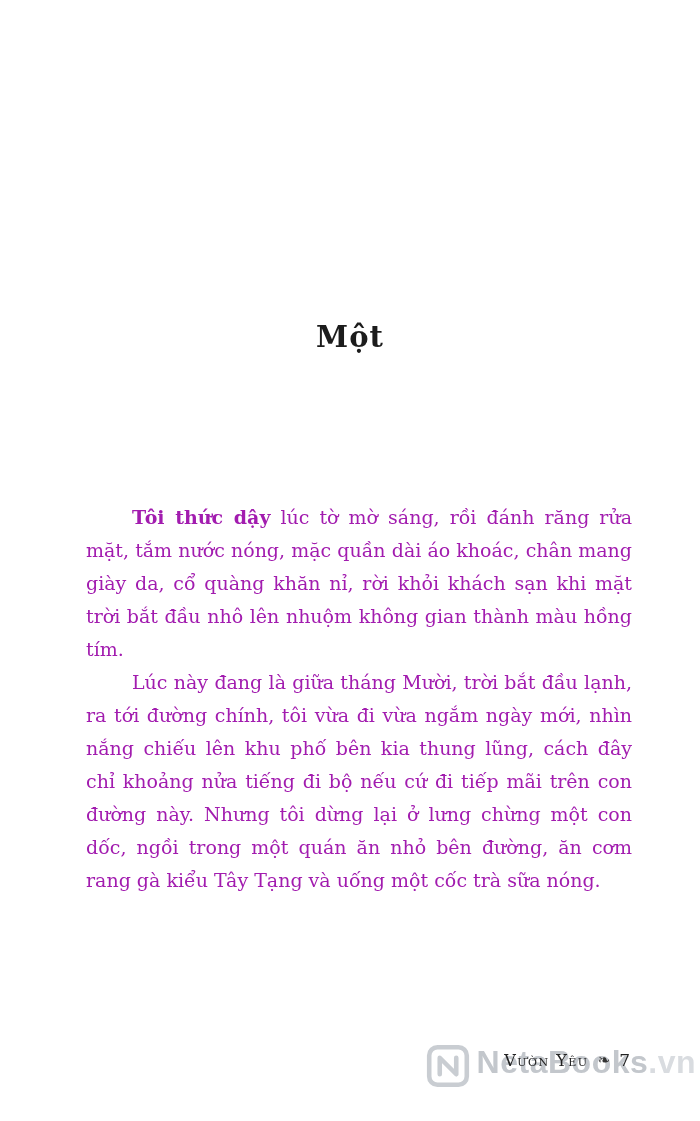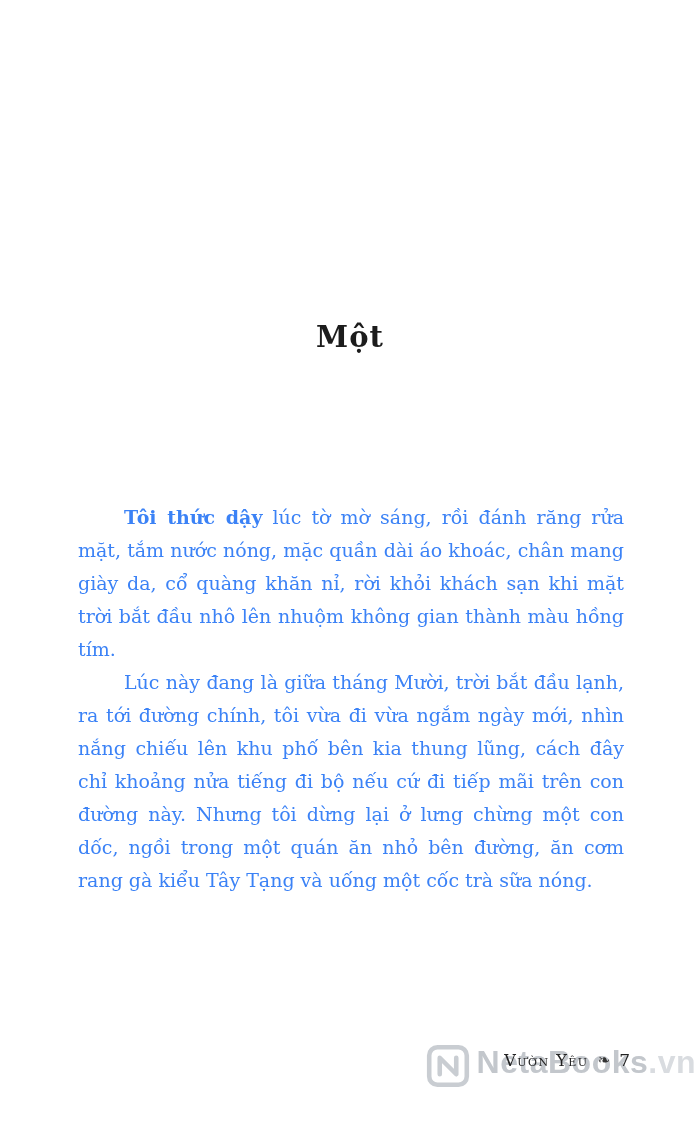--- a/index.html
+++ b/index.html
@@ -22,25 +22,25 @@
     width: 100%;
     text-align: center;
     font-size: 29px;
     font-weight: 700;
     color: #1c1c1c;
     letter-spacing: 1px;
   }
   .body-text {
     position: absolute;
     top: 501px;
-    left: 78px;
+    left: 86px;
     width: 546px;
     font-size: 19px;
     line-height: 33px;
-    color: #3b82f6;
+    color: #a21caf;
     text-align: justify;
   }
   .body-text p {
     margin: 0;
     text-indent: 46px;
   }
   .body-text p strong { font-weight: 700; }
   .page-footer {
     position: absolute;
     top: 1050px;

